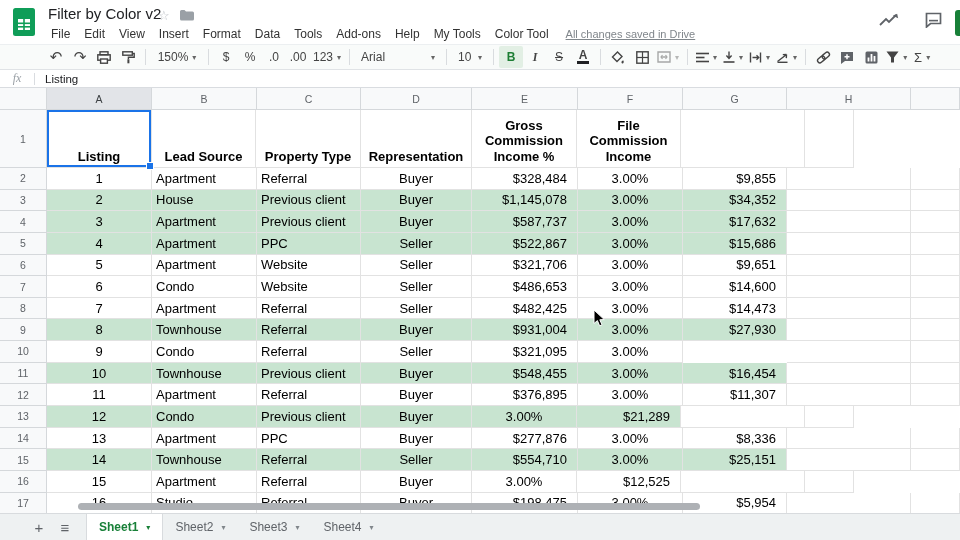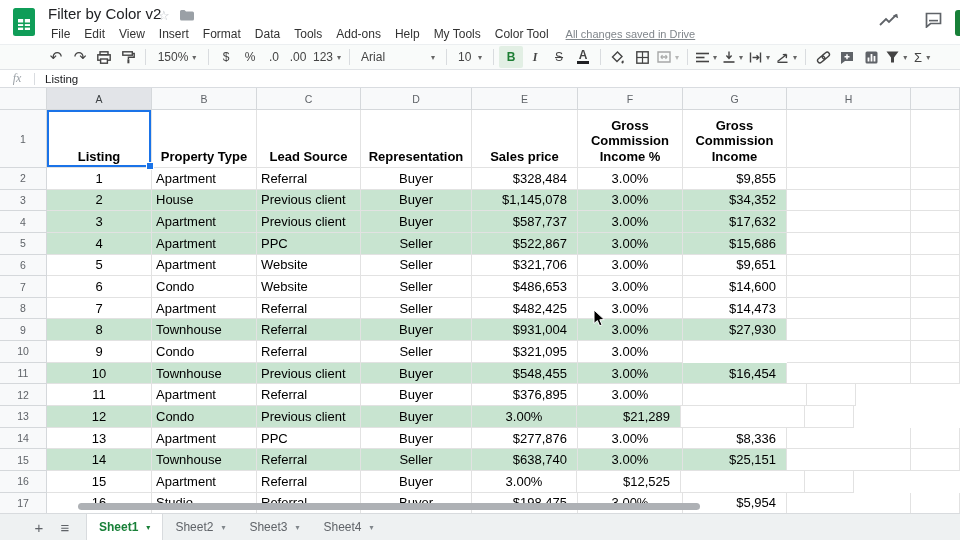--- a/index.html
+++ b/index.html
@@ -284,26 +284,25 @@
         <div class="gcell " style="width: 111px;">D</div>
         <div class="gcell " style="width: 106px;">E</div>
         <div class="gcell " style="width: 105px;">F</div>
         <div class="gcell " style="width: 104px;">G</div>
         <div class="gcell " style="width: 124px;">H</div>
         <div class="gcell " style="width: 49px;"></div>
       </div>
       <div class="grow hrow">
         <div class="gcell gutter" style="width: 47px;">1</div>
         <div class="gcell hcell a1" style="width: 105px;">Listing</div>
+        <div class="gcell hcell " style="width: 104px;">Lead Source</div>
         <div class="gcell hcell " style="width: 105px;">Property Type</div>
-        <div class="gcell hcell " style="width: 104px;">Lead Source</div>
         <div class="gcell hcell " style="width: 111px;">Representation</div>
-        <div class="gcell hcell " style="width: 106px;">Sales price</div>
         <div class="gcell hcell " style="width: 105px;">Gross Commission Income %</div>
-        <div class="gcell hcell " style="width: 104px;">Gross Commission Income</div>
+        <div class="gcell hcell " style="width: 104px;">File Commission Income</div>
         <div class="gcell " style="width: 124px;"></div>
         <div class="gcell " style="width: 49px;"></div>
       </div>
       <div class="grow drow">
         <div class="gcell gutter" style="width: 47px;">2</div>
         <div class="gcell al-c" style="width: 105px;">1</div>
         <div class="gcell al-l" style="width: 105px;">Apartment</div>
         <div class="gcell al-l" style="width: 104px;">Referral</div>
         <div class="gcell al-c" style="width: 111px;">Buyer</div>
         <div class="gcell al-r" style="width: 106px;">$328,484</div>
@@ -421,20 +420,21 @@
         <div class="gcell " style="width: 49px;"></div>
       </div>
       <div class="grow drow">
         <div class="gcell gutter" style="width: 47px;">12</div>
         <div class="gcell al-c" style="width: 105px;">11</div>
         <div class="gcell al-l" style="width: 105px;">Apartment</div>
         <div class="gcell al-l" style="width: 104px;">Referral</div>
         <div class="gcell al-c" style="width: 111px;">Buyer</div>
         <div class="gcell al-r" style="width: 106px;">$376,895</div>
         <div class="gcell al-c" style="width: 105px;">3.00%</div>
+        <div class="gcell al-r" style="width: 104px;">$11,307</div>
         <div class="gcell " style="width: 124px;"></div>
         <div class="gcell " style="width: 49px;"></div>
       </div>
       <div class="grow drow">
         <div class="gcell gutter" style="width: 47px;">13</div>
         <div class="gcell al-c green" style="width: 105px;">12</div>
         <div class="gcell al-l green" style="width: 105px;">Condo</div>
         <div class="gcell al-l green" style="width: 104px;">Previous client</div>
         <div class="gcell al-c green" style="width: 111px;">Buyer</div>
         <div class="gcell al-c green" style="width: 105px;">3.00%</div>
@@ -453,21 +453,21 @@
         <div class="gcell al-r" style="width: 104px;">$8,336</div>
         <div class="gcell " style="width: 124px;"></div>
         <div class="gcell " style="width: 49px;"></div>
       </div>
       <div class="grow drow">
         <div class="gcell gutter" style="width: 47px;">15</div>
         <div class="gcell al-c green" style="width: 105px;">14</div>
         <div class="gcell al-l green" style="width: 105px;">Townhouse</div>
         <div class="gcell al-l green" style="width: 104px;">Referral</div>
         <div class="gcell al-c green" style="width: 111px;">Seller</div>
-        <div class="gcell al-r green" style="width: 106px;">$638,740</div>
+        <div class="gcell al-r green" style="width: 106px;">$554,710</div>
         <div class="gcell al-c green" style="width: 105px;">3.00%</div>
         <div class="gcell al-r green" style="width: 104px;">$25,151</div>
         <div class="gcell " style="width: 124px;"></div>
         <div class="gcell " style="width: 49px;"></div>
       </div>
       <div class="grow drow">
         <div class="gcell gutter" style="width: 47px;">16</div>
         <div class="gcell al-c" style="width: 105px;">15</div>
         <div class="gcell al-l" style="width: 105px;">Apartment</div>
         <div class="gcell al-l" style="width: 104px;">Referral</div>

